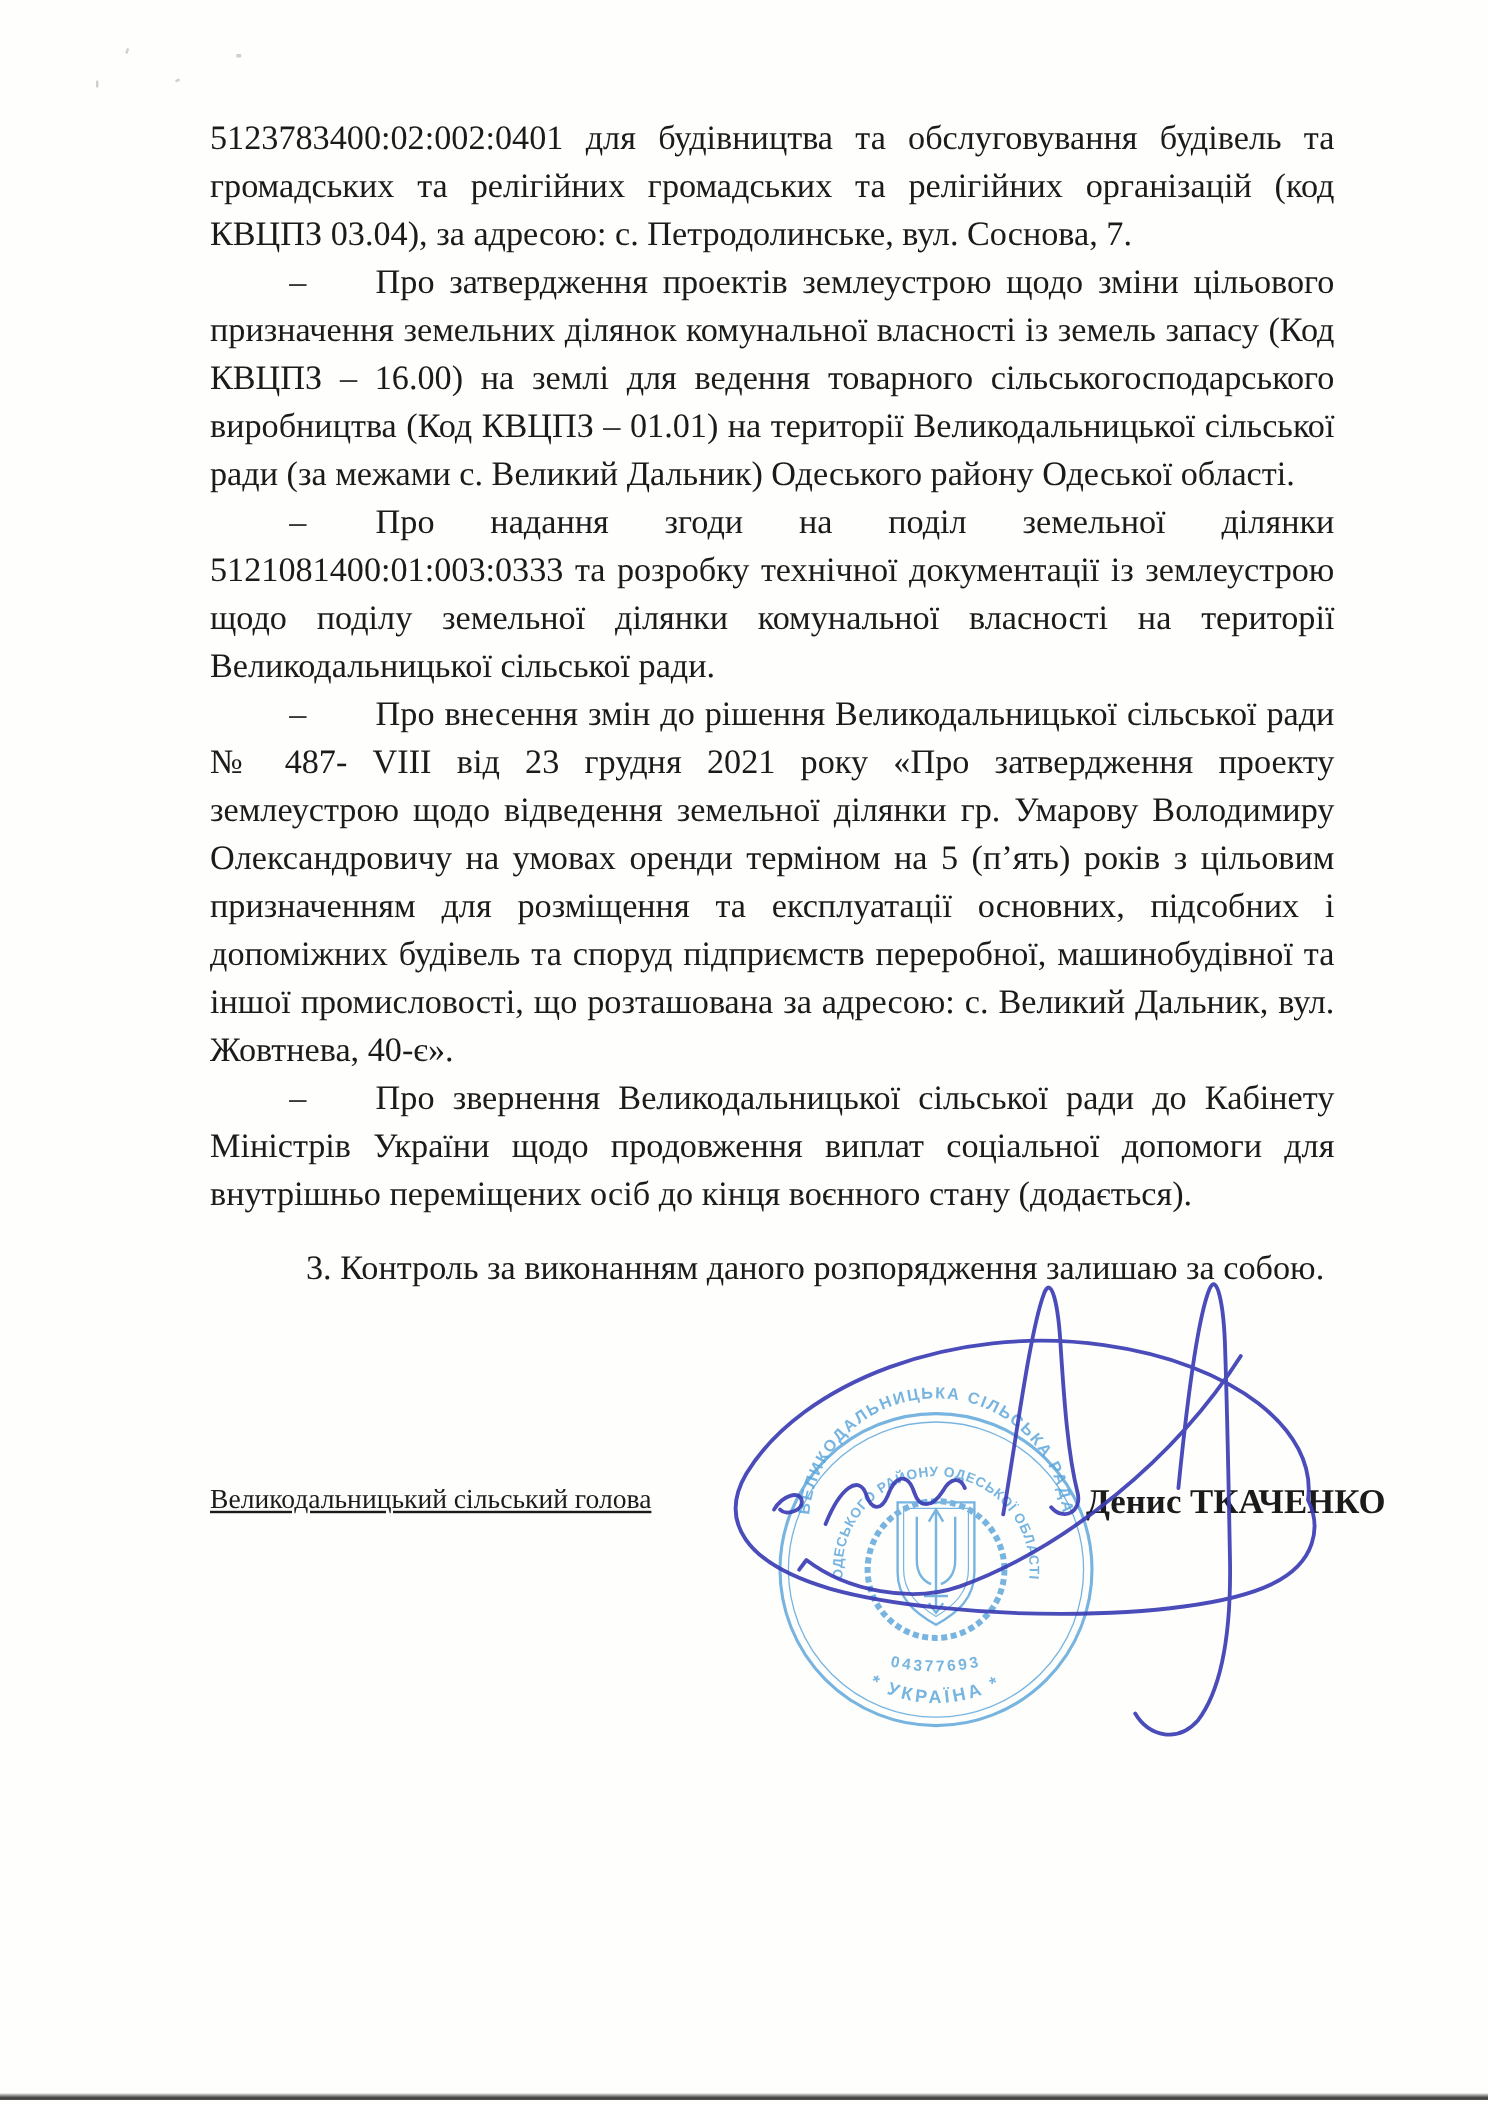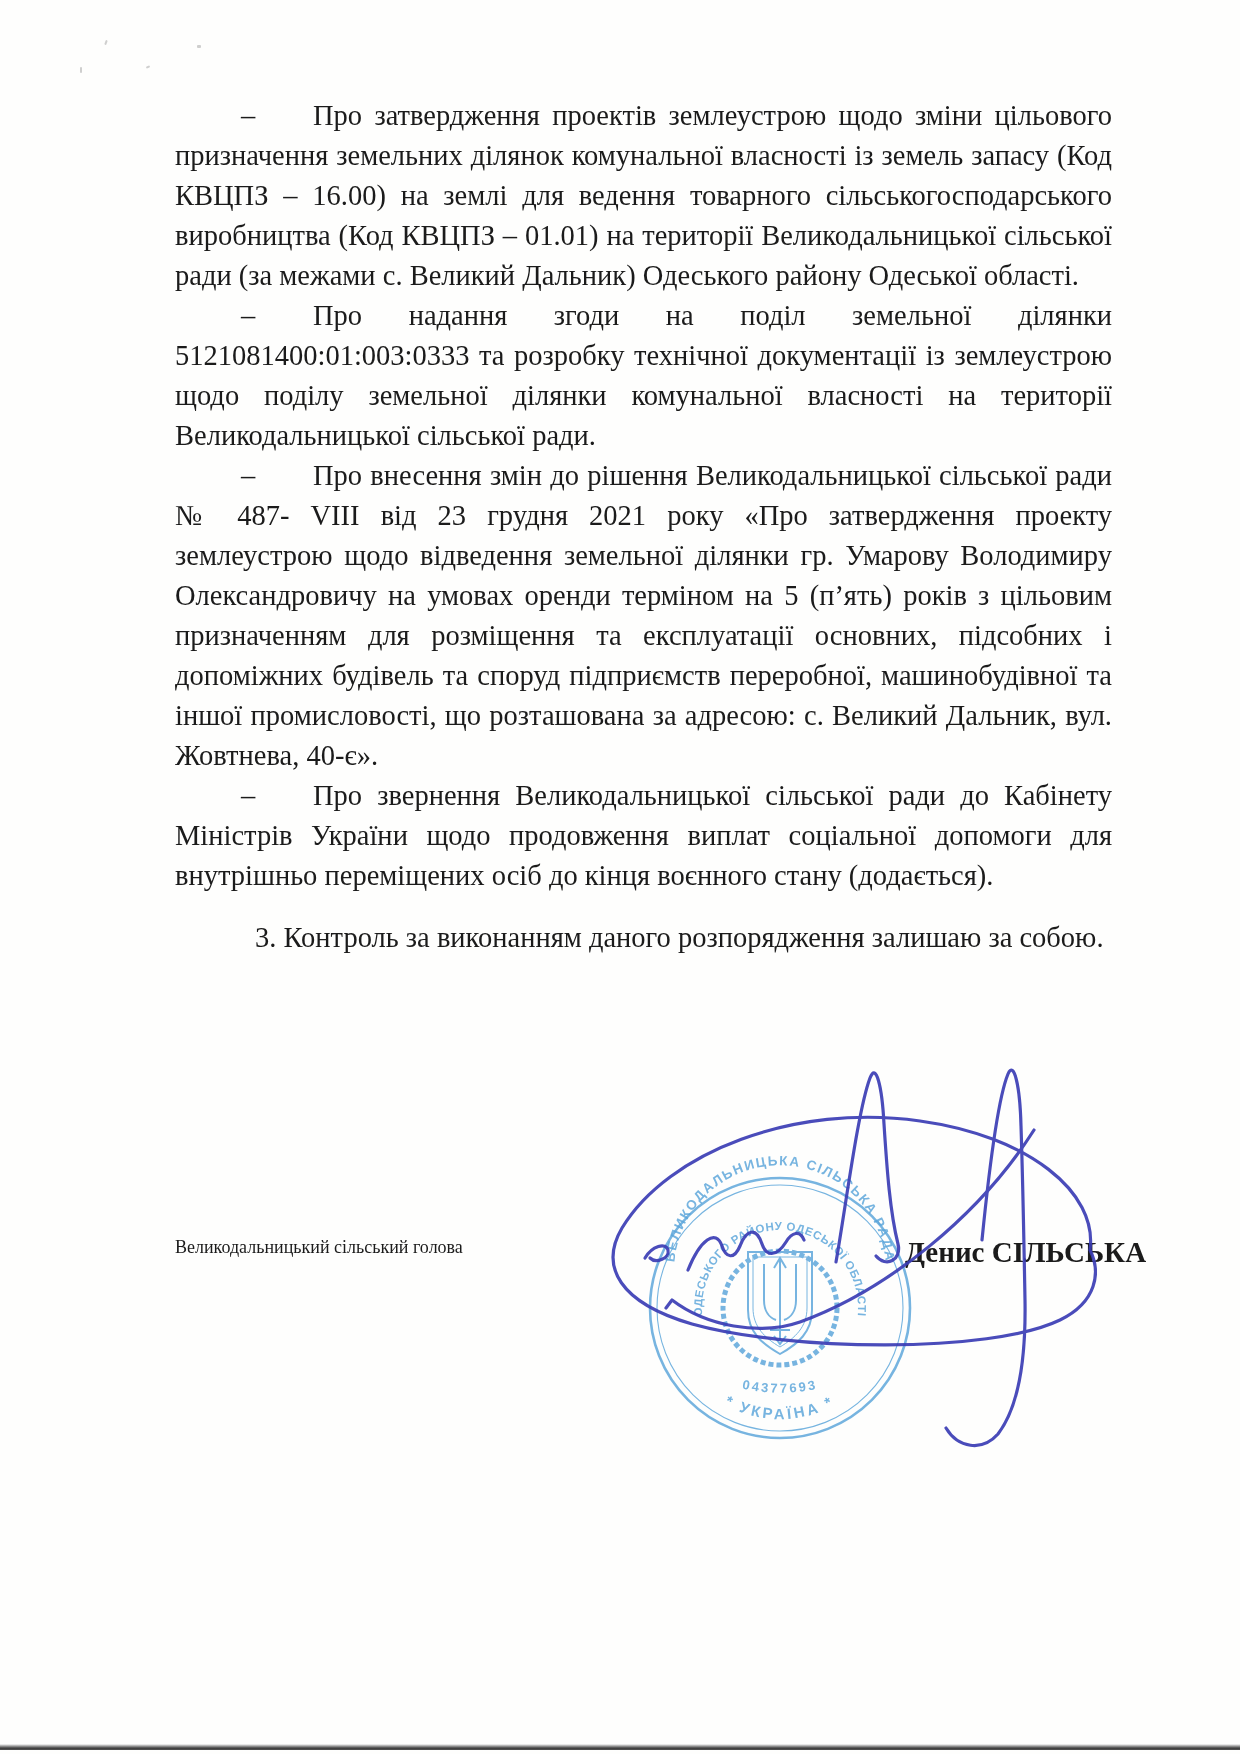--- a/index.html
+++ b/index.html
@@ -14,21 +14,21 @@
   .text-block{
     position:absolute;left:175px;top:96px;width:937px;
     font-size:28.5px;line-height:40px;text-align:justify;
   }
   .text-block p{margin:0;padding:0;}
   p.item{text-indent:66px;}
   .dash-gap{display:inline-block;width:72px;text-indent:0;}
   p.control{text-indent:80px;margin-top:22px;}
   .sig-title{
     position:absolute;left:175px;top:1237px;
-    font-size:18px;white-space:nowrap;
+    font-size:23px;white-space:nowrap;text-decoration:underline;
   }
   .sig-name{
     position:absolute;left:905px;top:1236px;
     font-size:29px;font-weight:bold;white-space:nowrap;
   }
   .ink-layer{position:absolute;left:0;top:0;width:1240px;height:1754px;}
   .speck{position:absolute;background:#a8a8a8;opacity:.55;border-radius:1px;}
   .scan-edge{
     position:absolute;left:0;top:1744px;width:1240px;height:6px;
     background:linear-gradient(#ffffff 0%,#9a9a9a 35%,#3c3c3c 70%,#555 100%);
@@ -39,35 +39,36 @@
 <body>
 
 <div class="page">
 
   <div class="speck" style="left:105px;top:40px;width:2px;height:5px;transform:rotate(20deg);"></div>
   <div class="speck" style="left:197px;top:45px;width:4px;height:3px;"></div>
   <div class="speck" style="left:146px;top:66px;width:4px;height:2px;transform:rotate(-25deg);"></div>
   <div class="speck" style="left:80px;top:67px;width:2px;height:6px;"></div>
 
   <div class="text-block">
+    <p>5123783400:02:002:0401 для будівництва та обслуговування будівель та громадських та релігійних громадських та релігійних організацій (код КВЦПЗ 03.04), за адресою: с. Петродолинське, вул. Соснова, 7.</p>
 
 
     <p class="item"><span class="dash-gap">–</span><span>Про затвердження проектів землеустрою щодо зміни цільового призначення земельних ділянок комунальної власності із земель запасу (Код КВЦПЗ – 16.00) на землі для ведення товарного сільськогосподарського виробництва (Код КВЦПЗ – 01.01) на території Великодальницької сільської ради (за межами с. Великий Дальник) Одеського району Одеської області.</span></p>
 
     <p class="item"><span class="dash-gap">–</span><span>Про надання згоди на поділ земельної ділянки 5121081400:01:003:0333 та розробку технічної документації із землеустрою щодо поділу земельної ділянки комунальної власності на території Великодальницької сільської ради.</span></p>
 
     <p class="item"><span class="dash-gap">–</span><span>Про внесення змін до рішення Великодальницької сільської ради № 487- VIII від 23 грудня 2021 року «Про затвердження проекту землеустрою щодо відведення земельної ділянки гр. Умарову Володимиру Олександровичу на умовах оренди терміном на 5 (п’ять) років з цільовим призначенням для розміщення та експлуатації основних, підсобних і допоміжних будівель та споруд підприємств переробної, машинобудівної та іншої промисловості, що розташована за адресою: с. Великий Дальник, вул. Жовтнева, 40-є».</span></p>
 
     <p class="item"><span class="dash-gap">–</span><span>Про звернення Великодальницької сільської ради до Кабінету Міністрів України щодо продовження виплат соціальної допомоги для внутрішньо переміщених осіб до кінця воєнного стану (додається).</span></p>
 
     <p class="control">3. Контроль за виконанням даного розпорядження залишаю за собою.</p>
   </div>
 
   <div class="sig-title">Великодальницький сільський голова</div>
-  <div class="sig-name">Денис СІЛЬСЬКА</div>
+  <div class="sig-name">Денис ТКАЧЕНКО</div>
 
   <svg class="ink-layer" viewBox="0 0 1240 1754" aria-hidden="true">
 
     <g opacity="0.82" fill="none" stroke="#5aa5da">
       <circle cx="780" cy="1308" r="130" stroke-width="2.6"></circle>
       <circle cx="780" cy="1308" r="123" stroke-width="1.1"></circle>
       <circle cx="780" cy="1308" r="57" stroke-width="5" stroke-dasharray="5 3"></circle>
 
       <g stroke-width="2">
         <path d="M 748,1252 L 812,1252 L 812,1310 C 812,1332 798,1344 780,1354 C 762,1344 748,1332 748,1310 Z"></path>

